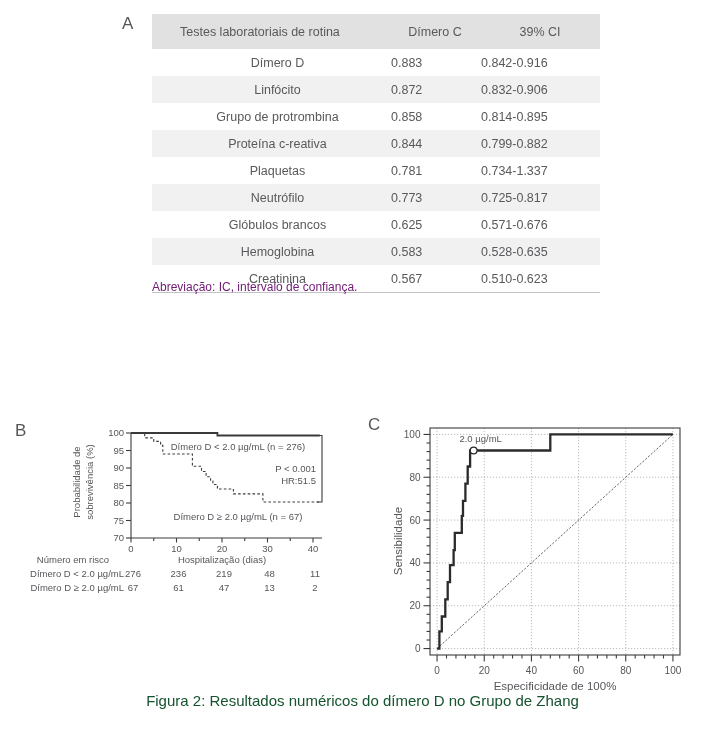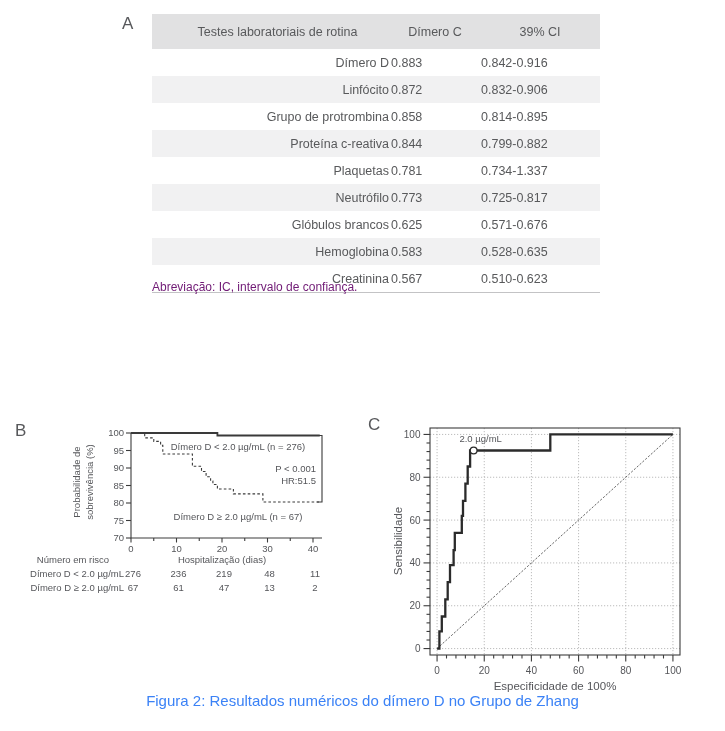--- a/index.html
+++ b/index.html
@@ -6,27 +6,27 @@
   body{font-family:"Liberation Sans",sans-serif;position:relative;}
   .page{position:absolute;inset:0;background:#fff;}
   .panel-label{position:absolute;font-size:17px;color:#57585b;}
   #label-a{left:122px;top:14px;}
   #label-b{left:15px;top:421px;}
   #label-c{left:368px;top:415px;}
   table.lab{position:absolute;left:152px;top:14px;width:448px;border-collapse:collapse;
             font-size:12.5px;color:#58595b;table-layout:fixed;}
   table.lab col.c1{width:238px;} table.lab col.c2{width:90px;} table.lab col.c3{width:120px;}
   table.lab th{background:#e1e1e2;height:33px;font-weight:400;text-align:center;}
-  table.lab th:first-child{text-align:center;padding-left:14px;}
+  table.lab th:first-child{text-align:left;padding-left:28px;}
   table.lab td{height:25px;text-align:left;}
-  table.lab td:first-child{text-align:right;padding-left:14px;}
+  table.lab td:first-child{text-align:center;padding-left:14px;}
   table.lab tbody tr:nth-child(even){background:#f1f1f2;}
   table.lab tbody tr:last-child{border-bottom:1.5px solid #c3c3c5;}
   .footnote{position:absolute;left:152px;top:280px;font-size:12px;color:#701a75;}
-  .caption{position:absolute;left:0;right:0;top:692px;text-align:center;font-size:15px;color:#3b82f6;}
+  .caption{position:absolute;left:0;right:0;top:692px;text-align:center;font-size:15px;color:#14532d;}
   svg.chart{position:absolute;overflow:visible;}
   #km-svg{left:10px;top:418px;}
   #roc-svg{left:365px;top:413px;}
   svg text{font-family:"Liberation Sans",sans-serif;fill:#55565a;}
   .t9{font-size:9.5px;} .t10{font-size:10px;} .t11{font-size:11.5px;}
   .axis{stroke:#3c3c3c;stroke-width:1.1;fill:none;}
 </style>
 </head>
 <body>
 

